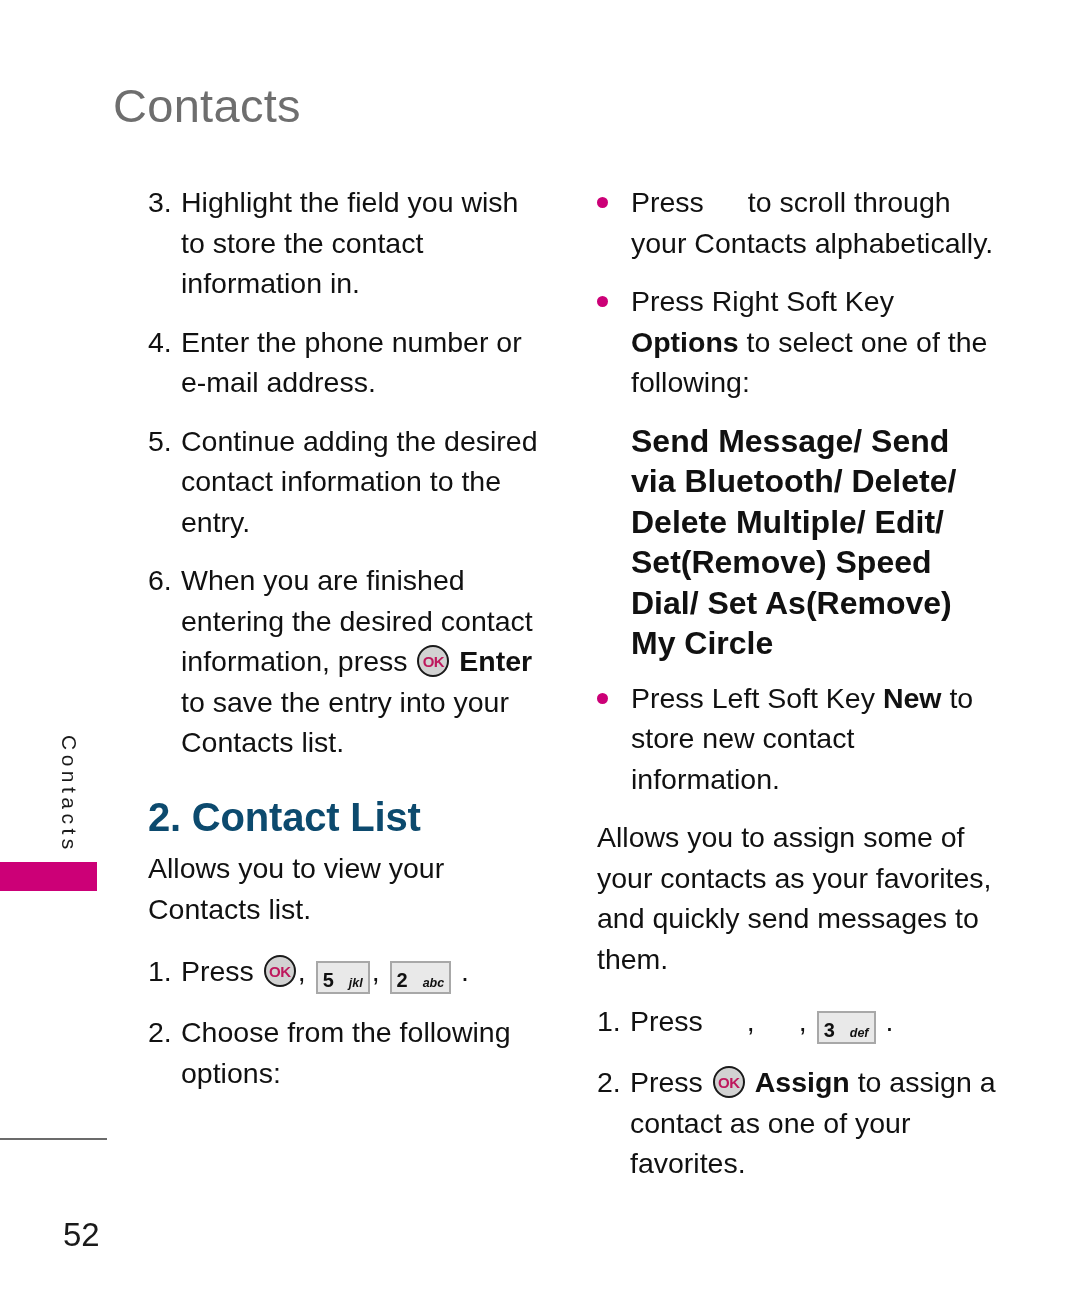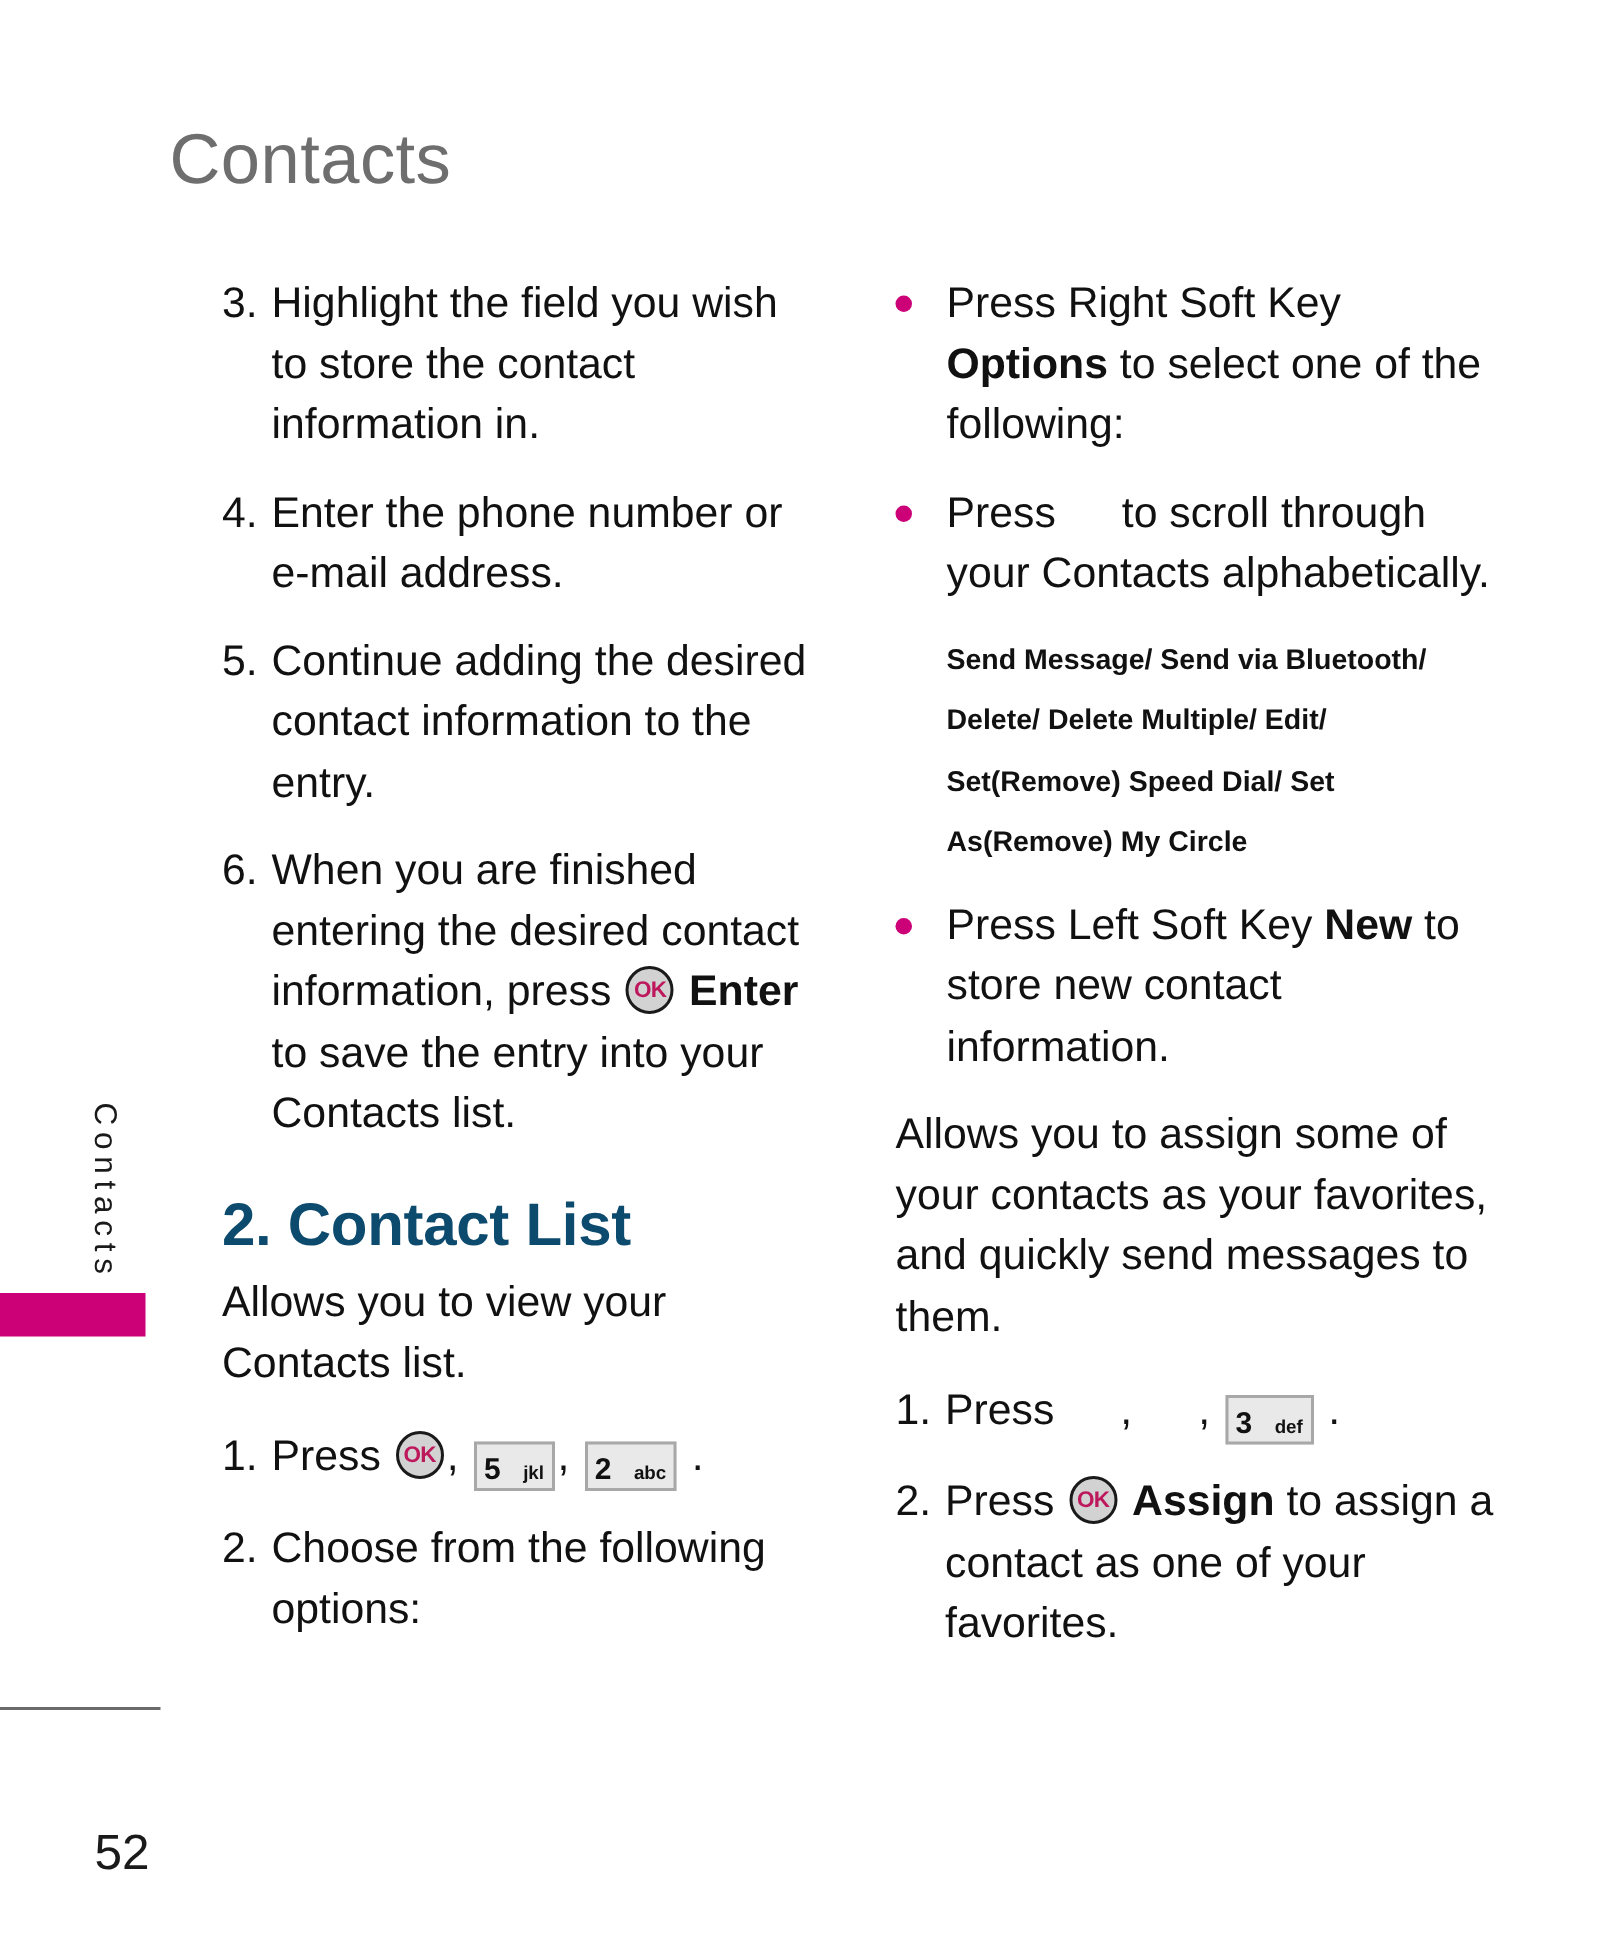--- a/index.html
+++ b/index.html
@@ -97,21 +97,21 @@
     margin-top:34px;
     margin-bottom:11px;
     letter-spacing:-0.2px;
   }
   .lead-text{ margin-bottom:22px; }
 
   .bold{ font-weight:bold; }
 
   .options-block{
     font-weight:bold;
-    font-size:19px;
+    font-size:32px;
     line-height:40.5px;
     margin-left:34px;
     margin-top:10px;
     margin-bottom:14px;
   }
 
   
   .ok-key{
     display:inline-block;
     width:32px; height:32px;
@@ -151,20 +151,21 @@
     font-weight:bold;
     color:#111;
     letter-spacing:0;
   }
   .num-key s{
     text-decoration:none;
     font-size:12.5px;
     font-weight:bold;
     color:#111;
     margin-left:15px;
+    font-style:italic;
   }
   .nav-key-gap{
     display:inline-block;
     width:44px; height:22px;
     vertical-align:-2px;
   }
 
   
   .footer-rule{
     position:absolute;
@@ -231,28 +232,28 @@
     <span class="num">2.</span>
     <span class="body">Choose from the following options:</span>
   </div>
 
 </div>
 
 <div class="col col-right">
 
   <div class="bullet-item">
     <span class="dot"><span class="bullet-dot"></span></span>
+    <span class="body"><span>Press</span><span class="nav-key-gap"></span><span>to scroll through your Contacts alphabetically.</span></span>
+  </div>
+
+  <div class="bullet-item">
+    <span class="dot"><span class="bullet-dot"></span></span>
     <span class="body"><span>Press Right Soft Key</span>
       <span class="bold">Options</span>
       <span>to select one of the following:</span></span>
-  </div>
-
-  <div class="bullet-item">
-    <span class="dot"><span class="bullet-dot"></span></span>
-    <span class="body"><span>Press</span><span class="nav-key-gap"></span><span>to scroll through your Contacts alphabetically.</span></span>
   </div>
 
   <div class="options-block">Send Message/ Send via Bluetooth/ Delete/ Delete Multiple/ Edit/ Set(Remove) Speed Dial/ Set As(Remove) My Circle</div>
 
   <div class="bullet-item">
     <span class="dot"><span class="bullet-dot"></span></span>
     <span class="body"><span>Press Left Soft Key</span>
       <span class="bold">New</span>
       <span>to store new contact information.</span></span>
   </div>

